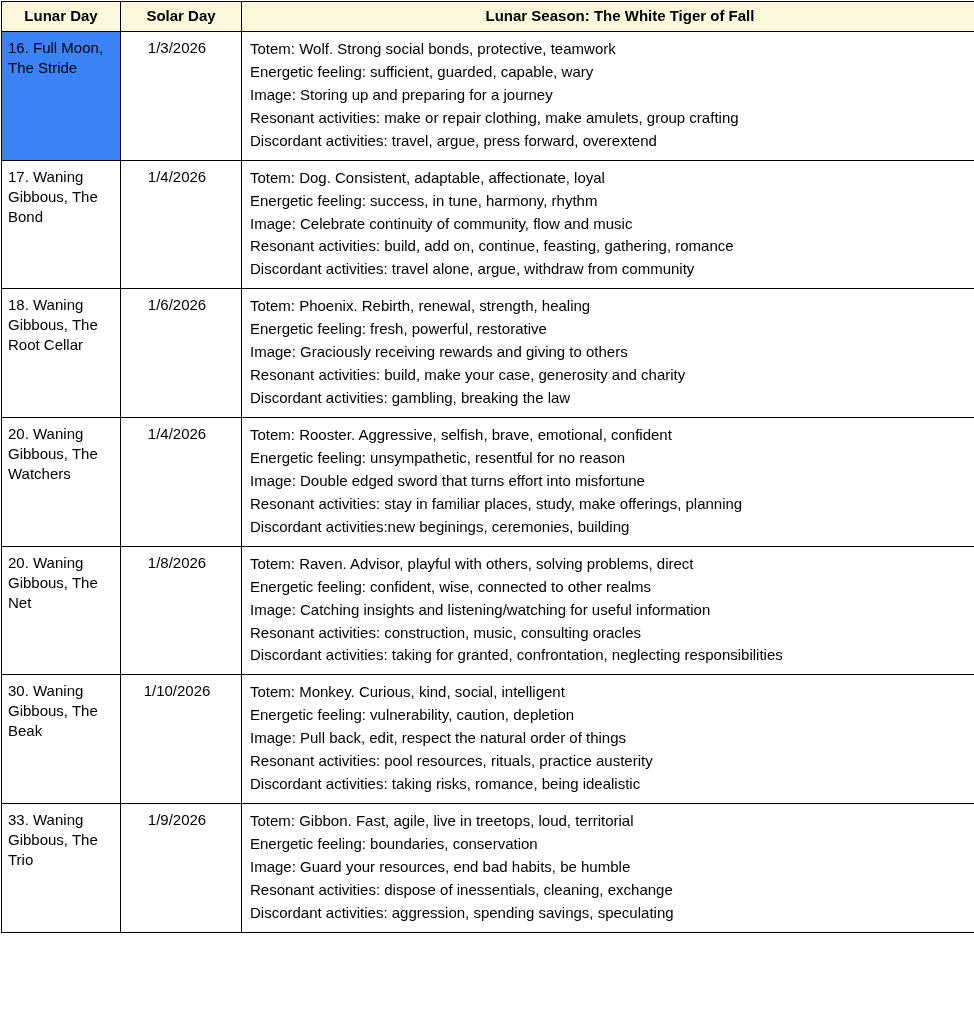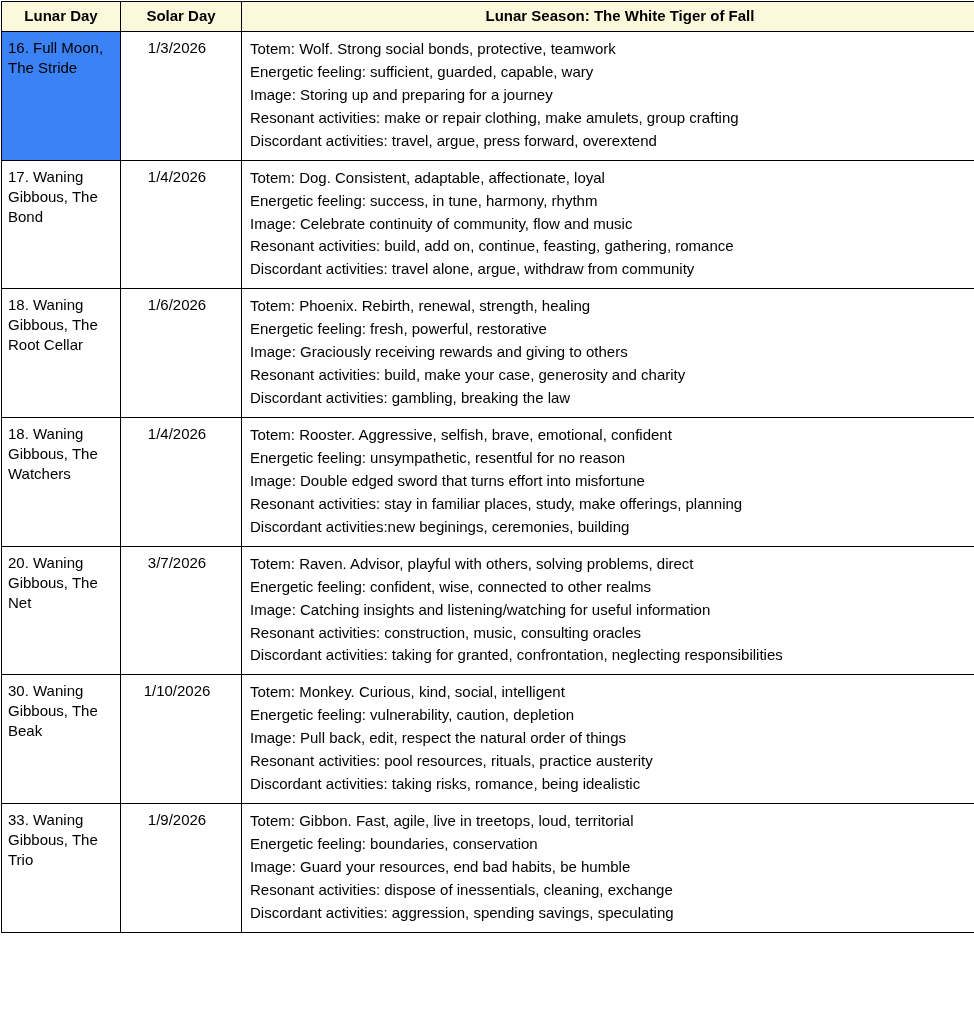--- a/index.html
+++ b/index.html
@@ -102,33 +102,33 @@
           <td class="solar-cell">1/6/2026</td>
           <td class="season-cell">
             <div class="line">Totem: Phoenix. Rebirth, renewal, strength, healing</div>
             <div class="line">Energetic feeling: fresh, powerful, restorative</div>
             <div class="line">Image: Graciously receiving rewards and giving to others</div>
             <div class="line">Resonant activities: build, make your case, generosity and charity</div>
             <div class="line">Discordant activities: gambling, breaking the law</div>
           </td>
         </tr>
         <tr>
-          <td class="lunar-cell">18. Waning Gibbous, The Watchers</td>
+          <td class="lunar-cell">20. Waning Gibbous, The Watchers</td>
           <td class="solar-cell">1/4/2026</td>
           <td class="season-cell">
             <div class="line">Totem: Rooster. Aggressive, selfish, brave, emotional, confident</div>
             <div class="line">Energetic feeling: unsympathetic, resentful for no reason</div>
             <div class="line">Image: Double edged sword that turns effort into misfortune</div>
             <div class="line">Resonant activities: stay in familiar places, study, make offerings, planning</div>
             <div class="line">Discordant activities:new beginings, ceremonies, building</div>
           </td>
         </tr>
         <tr>
           <td class="lunar-cell">20. Waning Gibbous, The Net</td>
-          <td class="solar-cell">3/7/2026</td>
+          <td class="solar-cell">1/8/2026</td>
           <td class="season-cell">
             <div class="line">Totem: Raven. Advisor, playful with others, solving problems, direct</div>
             <div class="line">Energetic feeling: confident, wise, connected to other realms</div>
             <div class="line">Image: Catching insights and listening/watching for useful information</div>
             <div class="line">Resonant activities: construction, music, consulting oracles</div>
             <div class="line">Discordant activities: taking for granted, confrontation, neglecting responsibilities</div>
           </td>
         </tr>
         <tr>
           <td class="lunar-cell">30. Waning Gibbous, The Beak</td>

